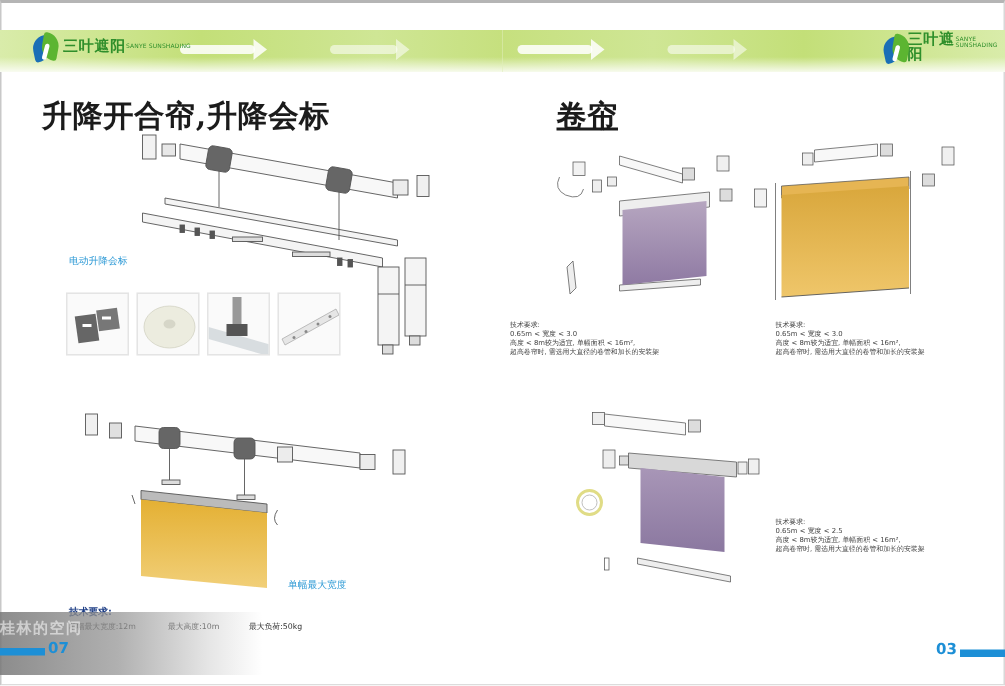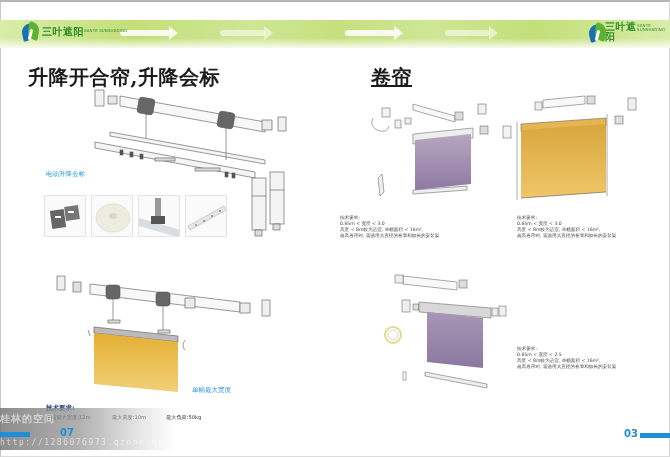--- a/index.html
+++ b/index.html
@@ -172,23 +172,22 @@
 
   <div class="label-blue" style="left:192px;top:386px;">单幅最大宽度</div>
 
   <div class="tech-title" style="left:46px;top:404px;">技术要求:</div>
   <div class="tech-line" style="left:46px;top:414px;">单幅最大宽度:12m</div>
   <div class="tech-line" style="left:112px;top:414px;">最大高度:10m</div>
   <div class="tech-line" style="left:166px;top:414px;">最大负荷:50kg</div>
 
   <div class="watermark-band"></div>
   <div class="page-bar" style="left:0;top:432px;width:30px;"></div>
-  <div class="page-num" style="left:32px;top:427px;margin-left:28px;">07</div>
+  <div class="page-num" style="left:32px;top:427px;">07</div>
   <div class="wm-title">桂林的空间</div>
-  <div class="wm-url">http://1286076973.qzone.qq.com</div>
 </div>
 
 <div class="page page-right">
   <div class="banner">
     <div class="arrow" style="left:10px;width:50px;"></div>
     <div class="arrow soft" style="left:110px;width:45px;"></div>
     <div class="banner-fade"></div>
   </div>
   <div class="logo" style="left:254px;">
     <div class="logo-mark">

